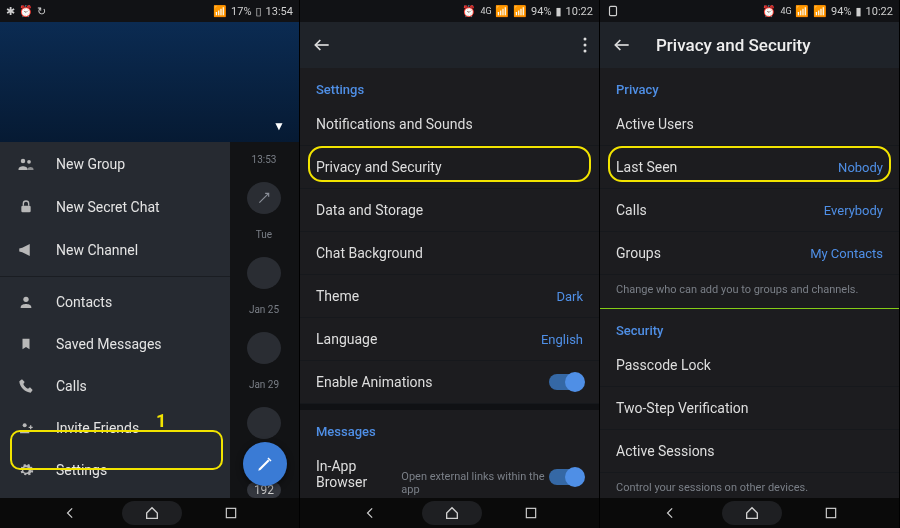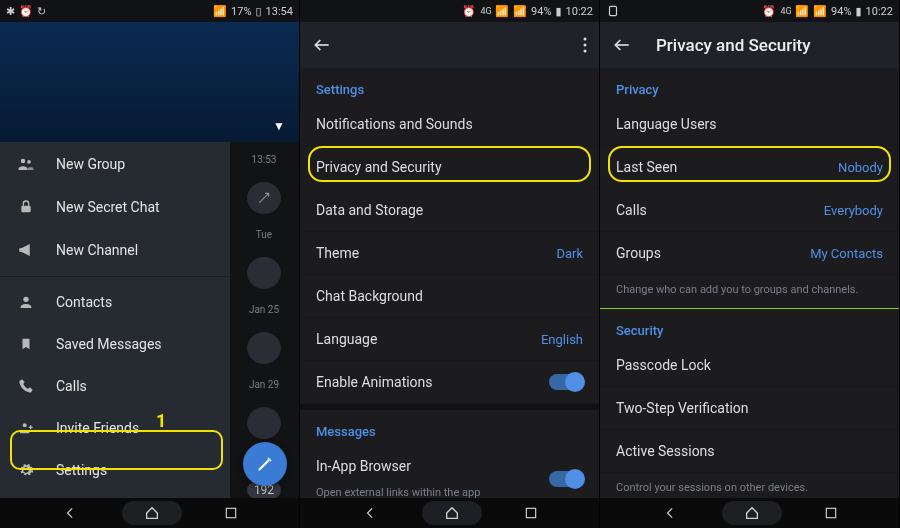--- a/index.html
+++ b/index.html
@@ -30,21 +30,21 @@
   .navbar svg { stroke:#cfcfcf; }
   
   .appbar { height:46px; display:flex; align-items:center; padding:0 12px; background:#1f2329; gap:22px;}
   .appbar .title { font-size:17px; color:#eee; font-weight:500;}
   .appbar .back { color:#ddd; width:22px;}
   .appbar .more { margin-left:auto; color:#ddd;}
   .section-title { color:#4f8fe6; font-size:13px; padding:14px 16px 6px; font-weight:500;}
   .row { display:flex; align-items:center; padding:13px 16px; font-size:14px; color:#dedede; border-bottom:1px solid #16181c;}
   .row .val { margin-left:auto; color:#4f8fe6; font-size:13px;text-align:center;}
   .row .sub { font-size:11px; color:#7a7f87; margin-top:12px;}
-  .rowcol { display:flex; flex-direction:column; flex:1;}
+  .rowcol { display:flex; flex-direction:row; flex:1;}
   .caption { font-size:11px; color:#7a7f87; padding:8px 16px 12px; border-bottom:1px solid #84cc16;}
   .toggle { width:34px; height:16px; border-radius:9px; background:#3568a5; position:relative; margin-left:auto; }
   .toggle .knob { position:absolute; right:-2px; top:-2px; width:20px; height:20px; border-radius:50%; background:#4f8fe6; }
   .hl-oval { position:absolute; border:2px solid #f2e400; border-radius:14px; }
   .scroll { flex:1; overflow:hidden; position:relative;}
   svg { display:block; }
 </style>
 </head>
 <body>
 
@@ -231,26 +231,26 @@
     <div class="row">
         <span>Notifications and Sounds</span>
       </div>
     <div class="row">
         <span>Privacy and Security</span>
       </div>
     <div class="row">
         <span>Data and Storage</span>
       </div>
     <div class="row">
+        <span>Chat Background</span>
+      </div>
+    <div class="row">
       <span>Theme</span>
       <span class="val">Dark</span>
     </div>
-    <div class="row">
-        <span>Chat Background</span>
-      </div>
     <div class="row">
       <span>Language</span>
       <span class="val">English</span>
     </div>
     <div class="row">
       <span>Enable Animations</span>
       <span class="toggle">
           <span class="knob"></span>
         </span>
     </div>
@@ -306,21 +306,21 @@
         <svg width="20" height="20" viewBox="0 0 24 24" fill="none" stroke="#ddd" stroke-width="2">
           <line x1="20" y1="12" x2="4" y2="12"></line>
           <polyline points="10,6 4,12 10,18"></polyline>
         </svg>
       </span>
     <span class="title">Privacy and Security</span>
   </div>
   <div class="scroll">
     <div class="section-title">Privacy</div>
     <div class="row">
-        <span>Language Users</span>
+        <span>Active Users</span>
       </div>
     <div class="row">
       <span>Last Seen</span>
       <span class="val">Nobody</span>
     </div>
     <div class="row">
       <span>Calls</span>
       <span class="val">Everybody</span>
     </div>
     <div class="row">

